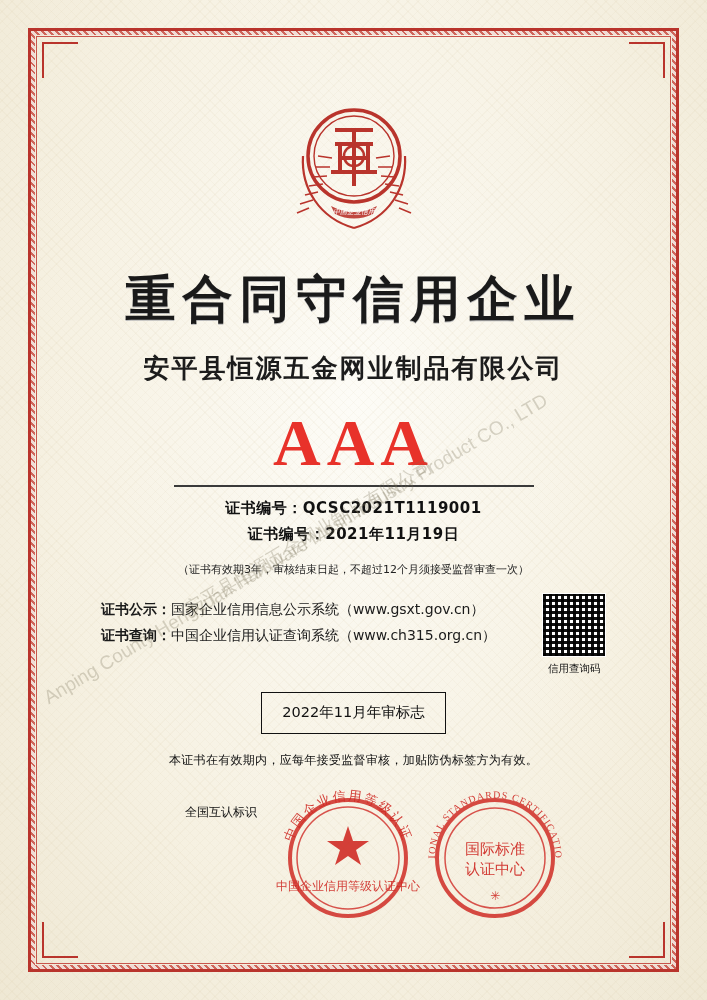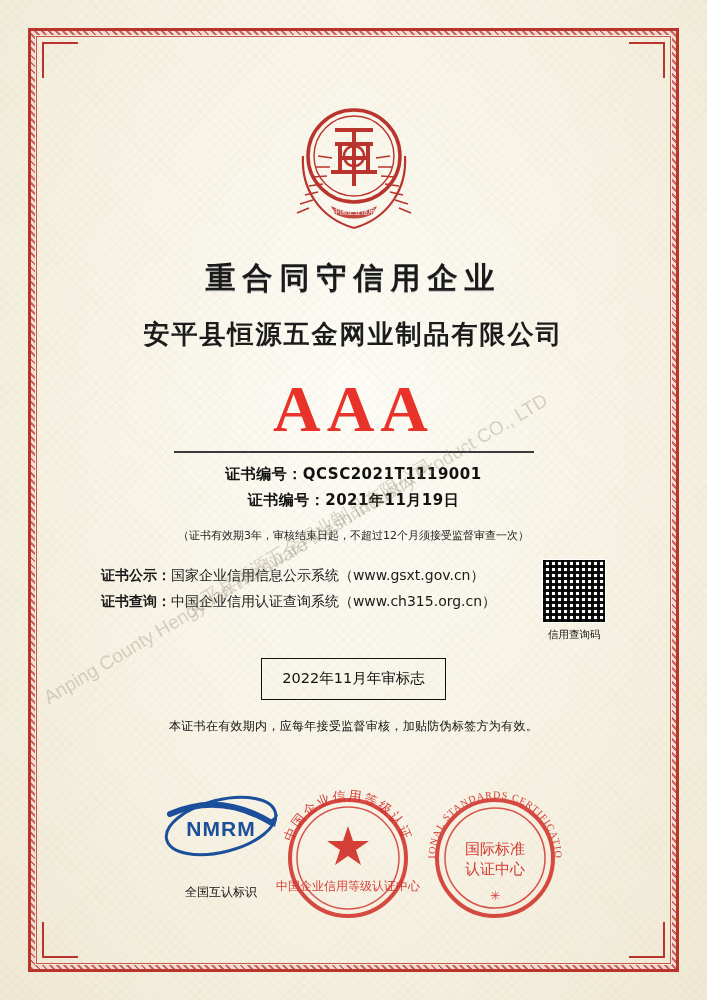--- a/index.html
+++ b/index.html
@@ -83,27 +83,28 @@
     text-align: center;
   }
 
   
   .emblem {
     margin-top: 28px;
     height: 150px;
     display: flex;
     align-items: center;
     justify-content: center;
+    font-style: italic;
   }
 
   
   .main-title {
-    margin-top: 20px;
-    font-family: "DejaVu Sans", sans-serif;
-    font-size: 30px;
+    margin-top: 28px;
+    font-family: "DejaVu Sans", sans-serif;
+    font-size: 50px;
     font-weight: bold;
     letter-spacing: 7px;
     color: #1a1a1a;
     text-shadow: 0 1px 0 #bbb;
   }
 
   .company {
     margin-top: 18px;
     font-family: "DejaVu Sans", sans-serif;
     font-size: 26px;
@@ -372,28 +373,20 @@
 
     <div class="review-row">
       <div class="review-box">2022年11月年审标志</div>
     </div>
 
     <div class="footnote">本证书在有效期内，应每年接受监督审核，加贴防伪标签方为有效。</div>
 
     <div class="bottom-row">
 
       <div class="nmrm">
-        <div class="nmrm-mark">
-          <svg width="130" height="80" viewBox="0 0 130 80">
-            <ellipse cx="65" cy="40" rx="56" ry="26" fill="none" stroke="#1b4f9c" stroke-width="3" transform="rotate(-14 65 40)"></ellipse>
-            <path d="M14 28 q50 -22 100 8" fill="none" stroke="#1b4f9c" stroke-width="6" stroke-linecap="round"></path>
-            <path d="M112 36 l10 -8 l-3 13 z" fill="#1b4f9c"></path>
-            <text x="65" y="50" font-family="Liberation Sans, sans-serif" font-size="21" font-weight="bold" fill="#1b4f9c" text-anchor="middle" letter-spacing="1">NMRM</text>
-          </svg>
-        </div>
         <div class="nmrm-label">全国互认标识</div>
       </div>
 
       <div class="seal-red">
         <svg width="160" height="160" viewBox="0 0 160 160">
           <defs>
             <path id="redArcTop" d="M 22 80 A 58 58 0 0 1 138 80"></path>
             <path id="redArcBottom" d="M 28 80 A 52 52 0 0 0 132 80"></path>
           </defs>
           <circle cx="80" cy="80" r="58" fill="none" stroke="#cf2b25" stroke-width="4" opacity="0.85"></circle>

